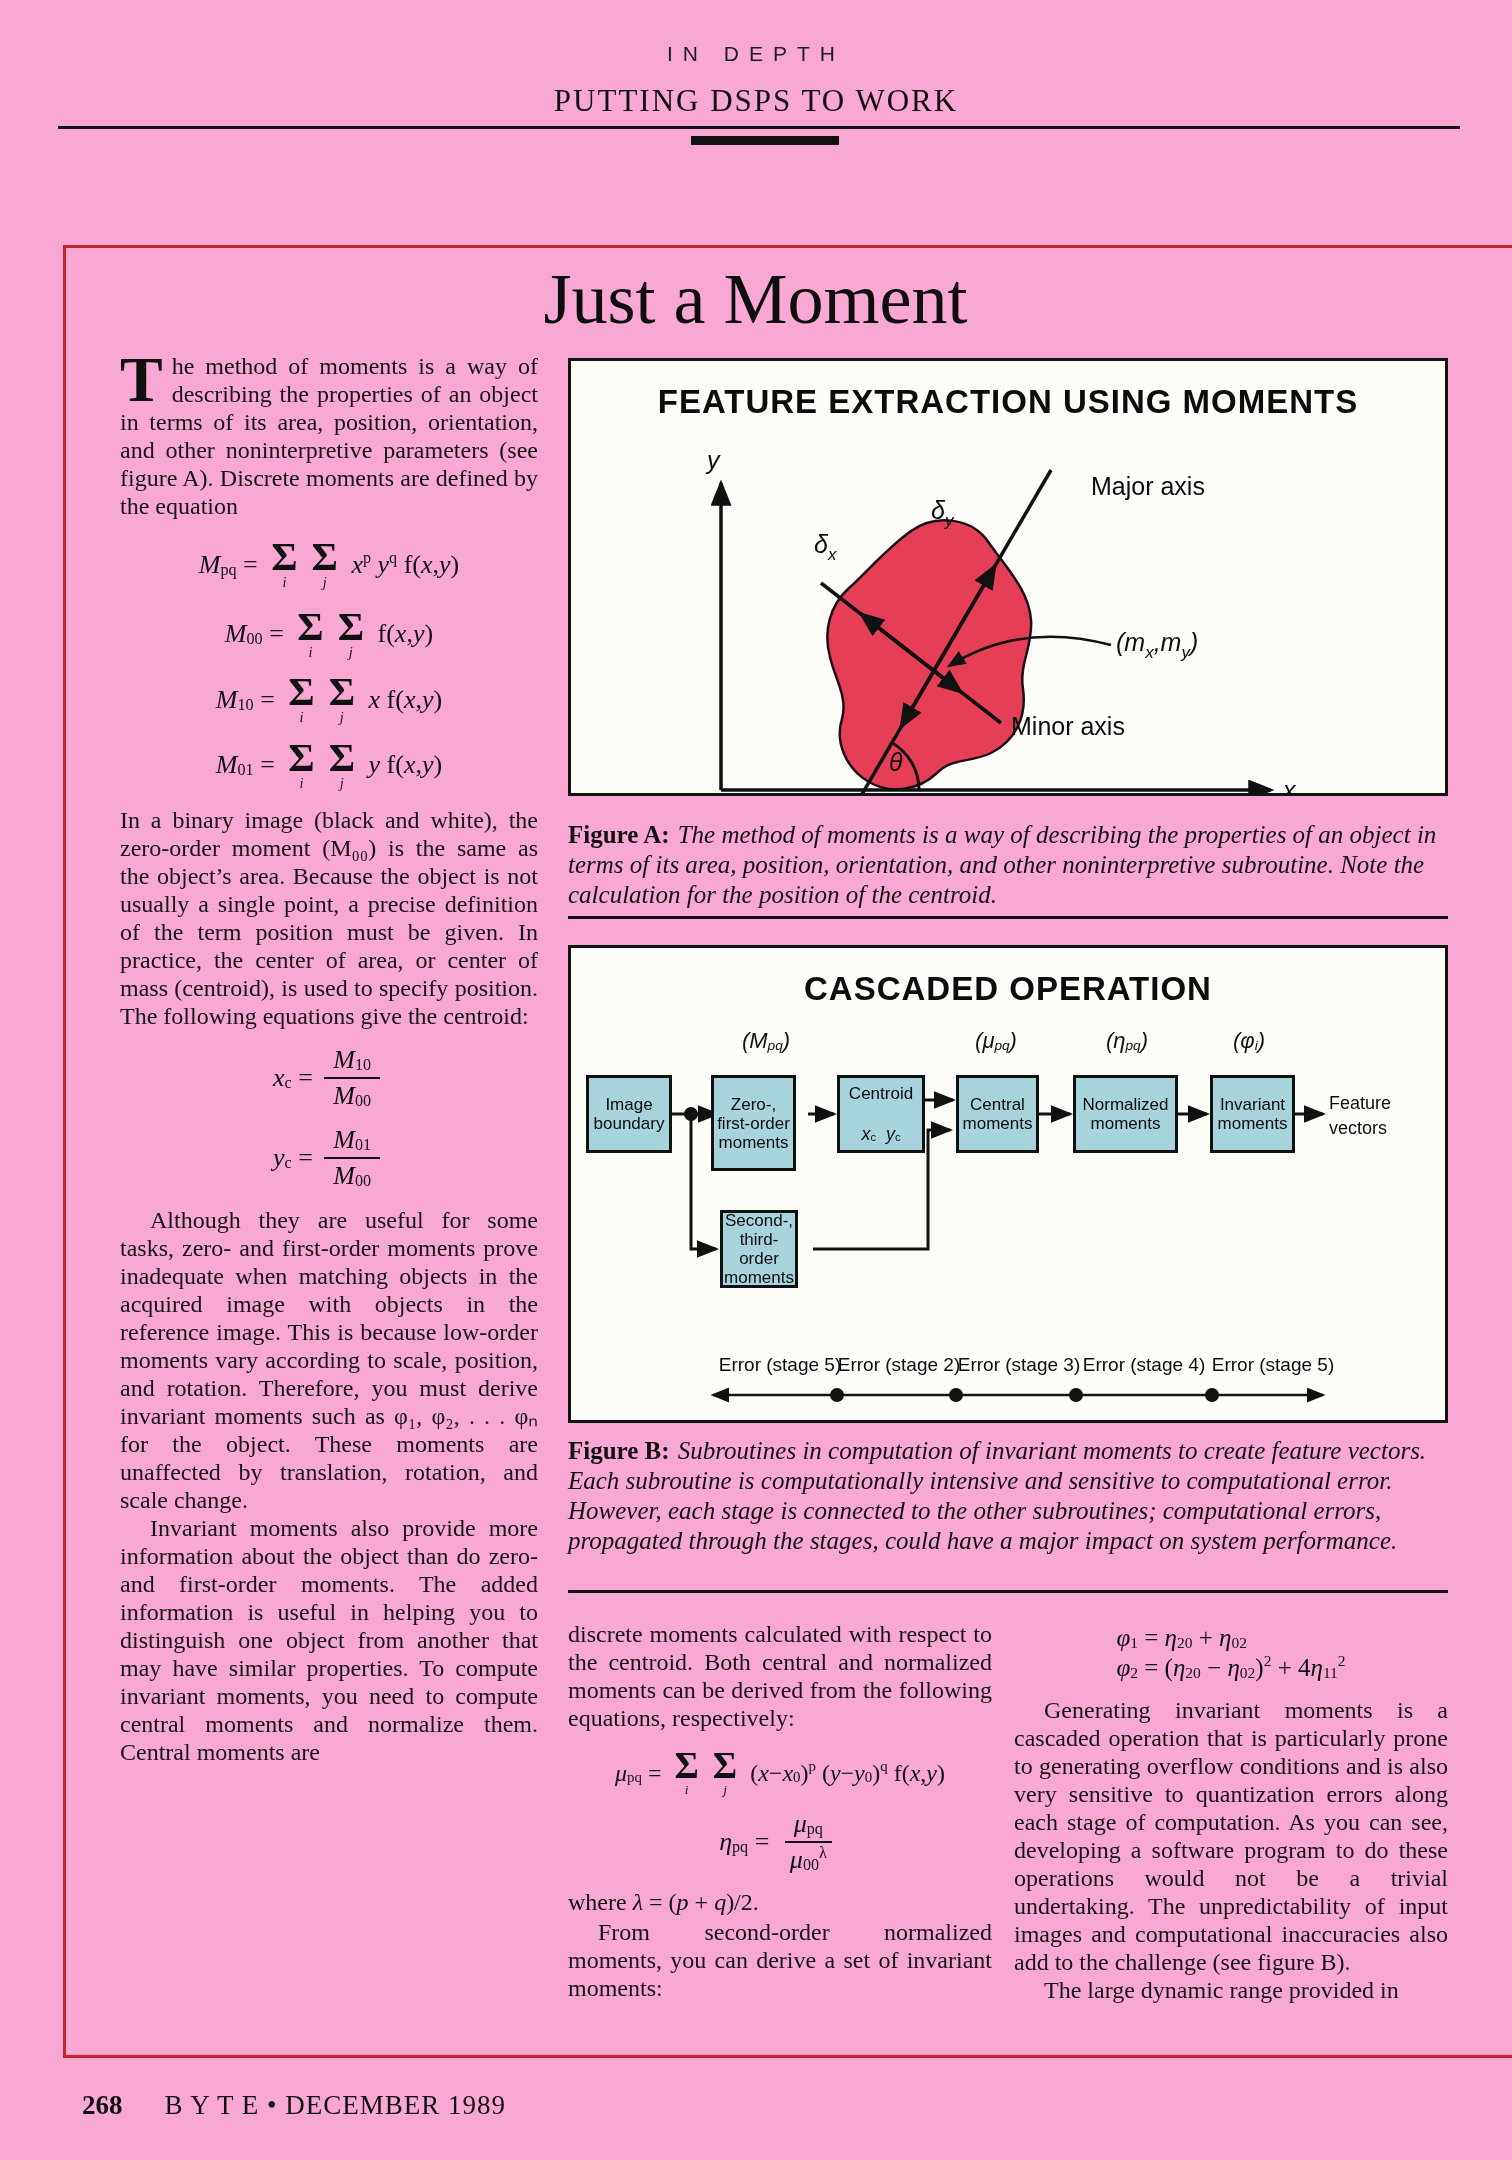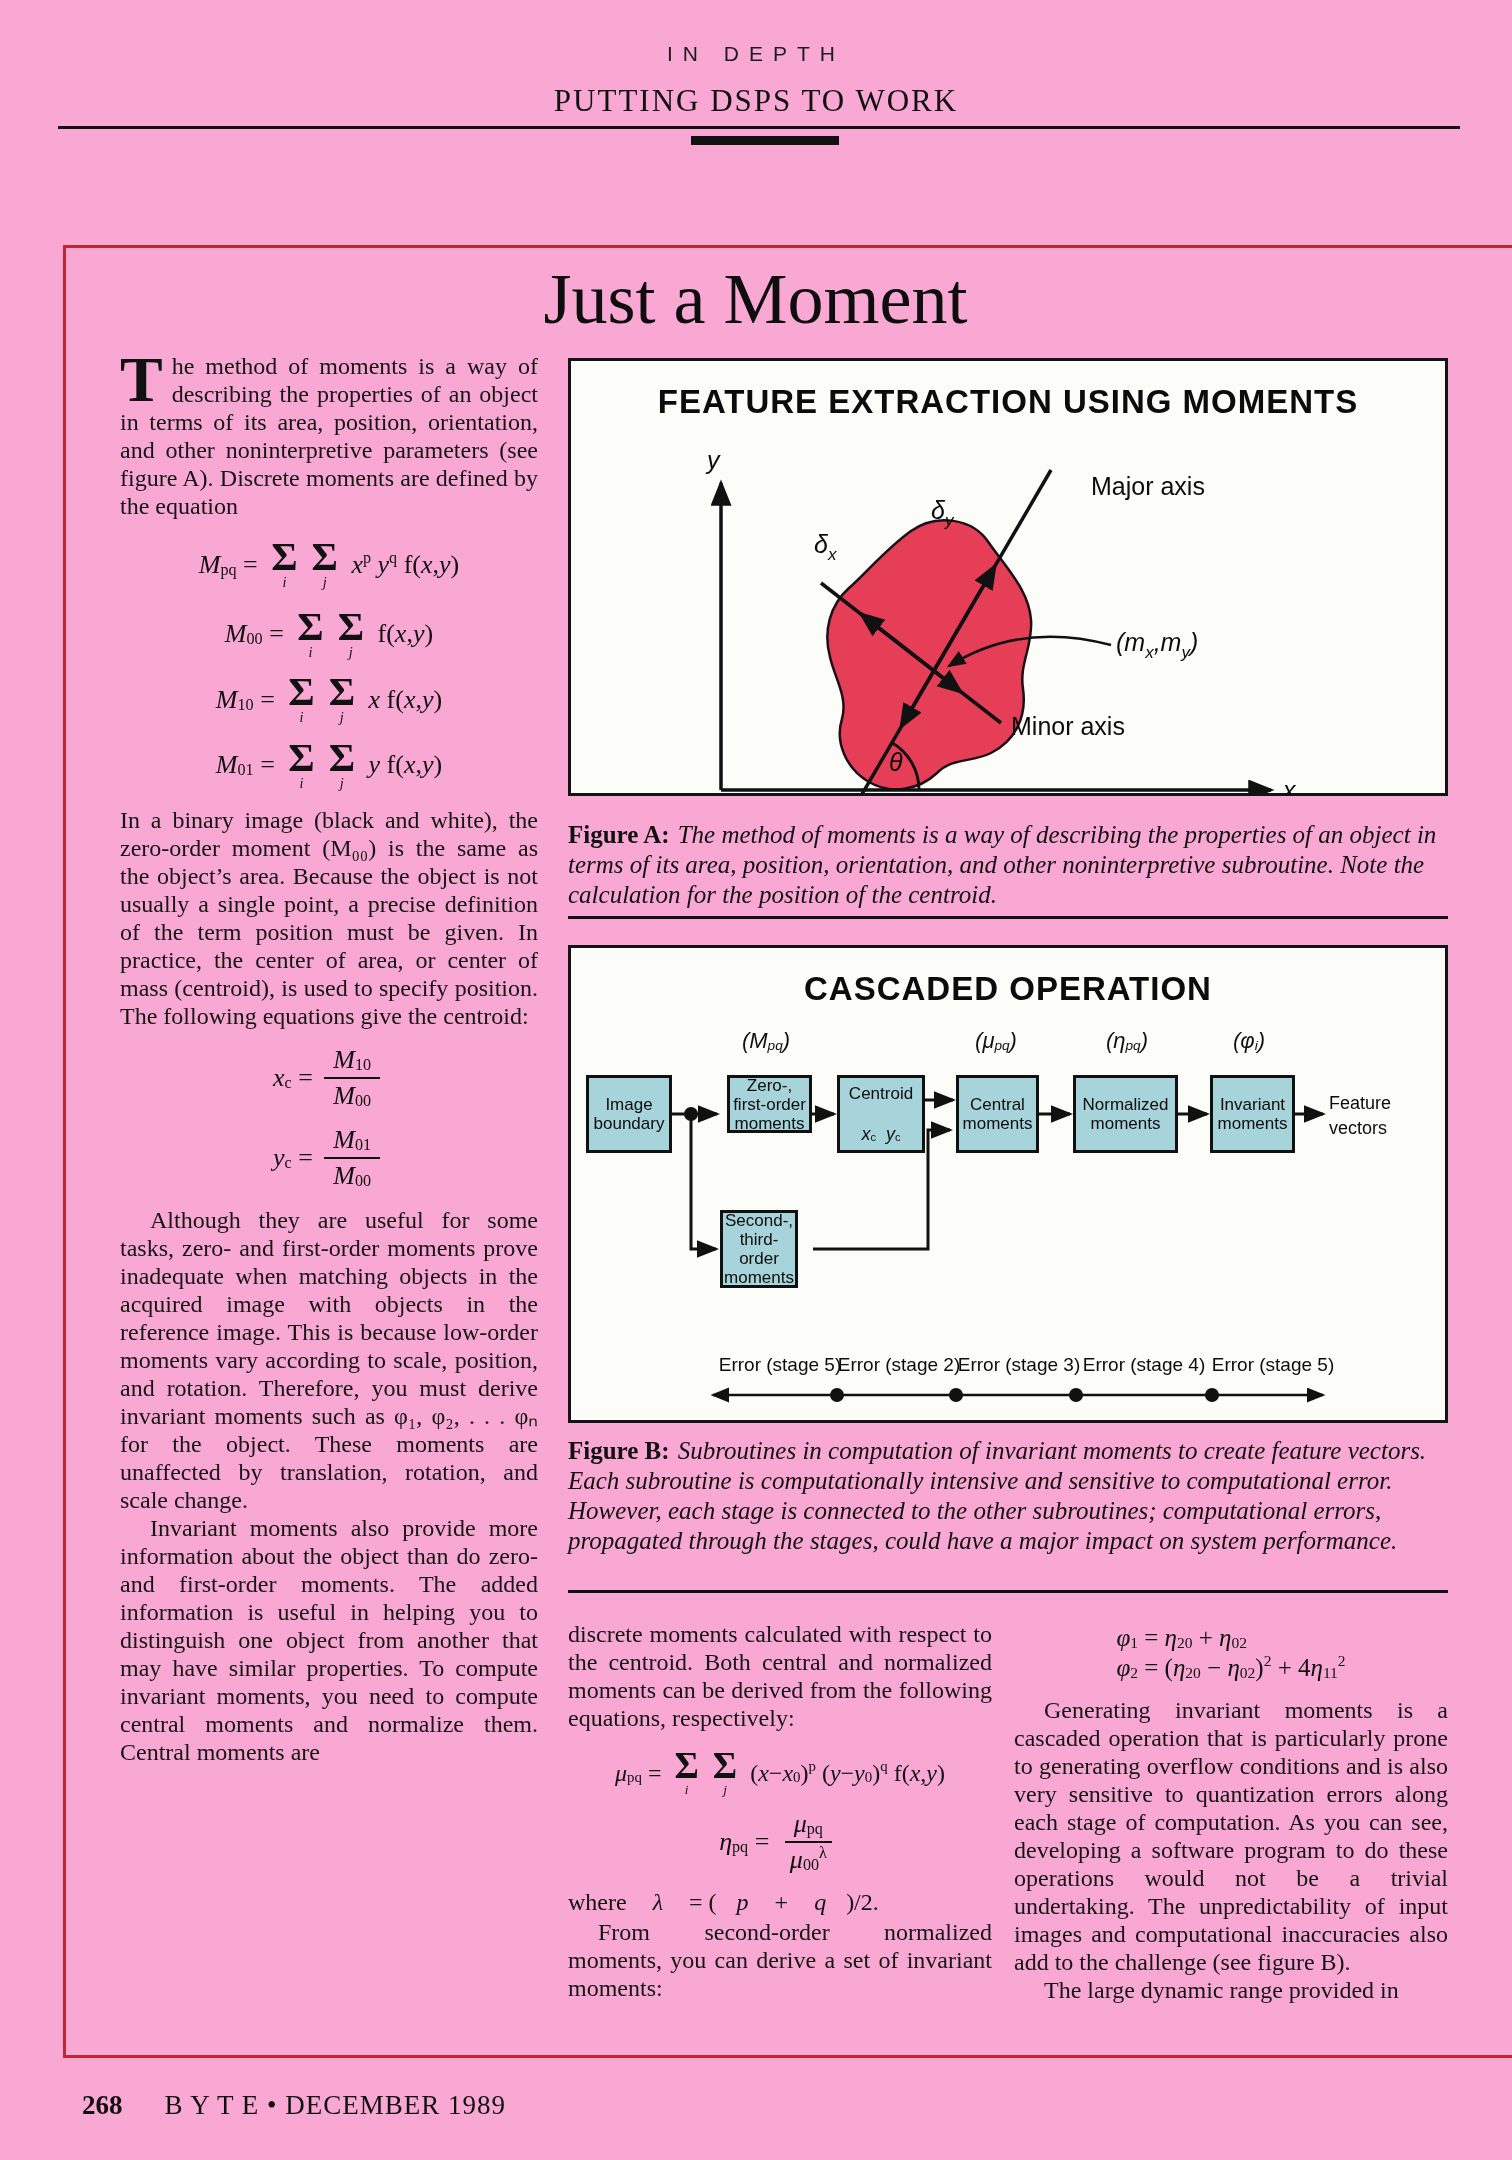--- a/index.html
+++ b/index.html
@@ -33,21 +33,21 @@
   .eq .sb{font-size:0.62em;transform:translateY(0.3em);}
   .eq .sp{font-size:0.62em;transform:translateY(-0.45em);}
   .eq .sum{display:inline-flex;flex-direction:column;align-items:center;margin:0 7px;}
   .eq .sigma{font-size:1.55em;line-height:0.85;font-weight:600;}
   .eq .lim{font-size:0.55em;font-style:italic;line-height:1;margin-top:1px;}
   .eq .frac{display:inline-flex;flex-direction:column;align-items:center;margin:0 5px;}
   .eq .num{display:flex;align-items:center;padding:0 9px 3px;border-bottom:2.5px solid #111;}
   .eq .den{display:flex;align-items:center;padding:3px 9px 0;}
   .eq-tight{margin:16px auto;}
   .eq-left{justify-content:flex-start;margin:2px 0;font-size:25px;}
-  .eq-inline{justify-content:flex-start;font-size:24px;margin:2px 0;gap:20px;}
+  .eq-inline{justify-content:flex-start;font-size:24px;margin:2px 0;}
   .eq-group{width:fit-content;margin:4px auto 14px;}
   
   .figbox{position:absolute;background:#fcfcf9;border:3px solid #141414;box-sizing:border-box;}
   .fig-title{text-align:center;font-family:"Liberation Sans",sans-serif;font-weight:bold;
              font-size:33px;letter-spacing:1px;margin-top:22px;color:#0c0c0c;}
   .fig-a{left:568px;top:358px;width:880px;height:438px;}
   .fig-b{left:568px;top:945px;width:880px;height:478px;}
   .fig-a svg{position:absolute;left:0;top:62px;}
   .fig-b .connectors{position:absolute;left:0;top:0;}
   .caption{position:absolute;left:568px;width:880px;font-size:25px;line-height:30px;
@@ -263,21 +263,21 @@
     <div class="stage-sym" style="left:678px;top:80px">
         <div class="eq">
           <span class="rm">(</span>
           <span class="it">φ</span>
           <span class="sb">i</span>
           <span class="rm">)</span>
         </div>
       </div>
 
     <div class="cbox" style="left:15px;top:127px;width:86px;height:78px">Image boundary</div>
-    <div class="cbox" style="left:156px;top:127px;width:85px;height:58px">Zero-, first-order moments</div>
+    <div class="cbox" style="left:140px;top:127px;width:85px;height:96px">Zero-, first-order moments</div>
     <div class="cbox" style="left:266px;top:127px;width:88px;height:78px;justify-content:space-between;padding:6px 0">
       <span>Centroid</span>
       <span class="eq" style="margin:0;font-size:18px;font-family:'Liberation Sans',sans-serif">
           <span class="it">x</span>
           <span class="sb">c</span>
           <span class="rm">  </span>
           <span class="it">y</span>
           <span class="sb">c</span>
         </span>
     </div>

